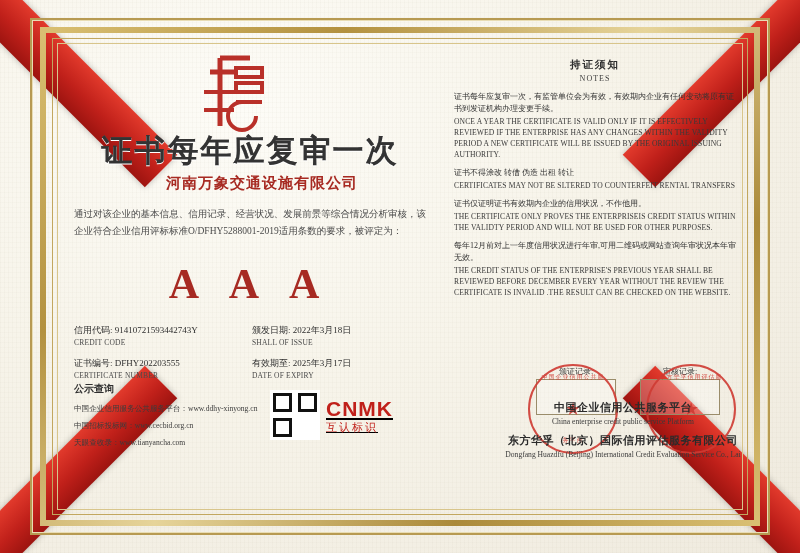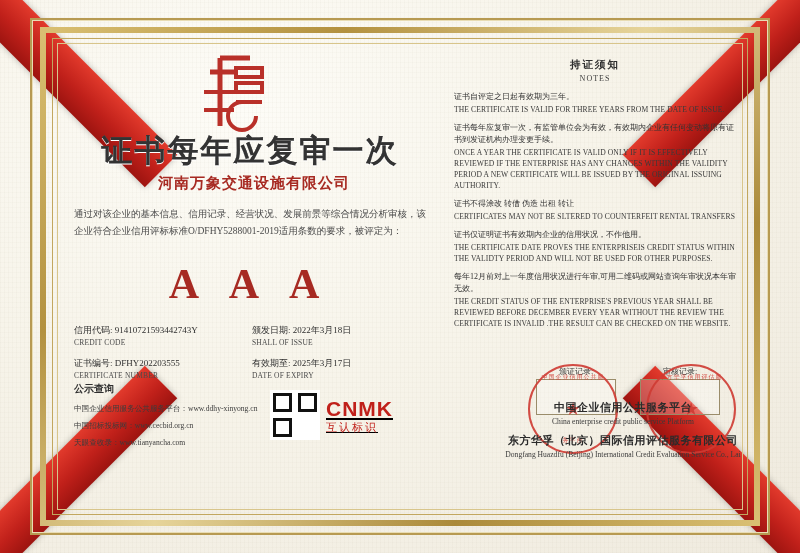--- a/index.html
+++ b/index.html
@@ -98,21 +98,21 @@
     color: #3a3a3a;
     background: linear-gradient(180deg,#6a6a6a 0%, #2f2f2f 60%, #555 100%);
     -webkit-background-clip: text;
     background-clip: text;
     color: #333;
     text-shadow: 0 1px 0 #fff;
   }
 
   .company {
     position: absolute;
-    left: 12px; top: 126px;
+    left: 20px; top: 126px;
     width: 360px;
     text-align: center;
     font-size: 15px;
     font-weight: bold;
     color: #a72a22;
     letter-spacing: 1px;
   }
 
   .desc {
     position: absolute;
@@ -423,34 +423,30 @@
       </div>
     </div>
 
     <div class="notes">
       <div class="notes-head">
         <div class="nh-cn">持证须知</div>
         <div class="nh-en">NOTES</div>
       </div>
 
       <div class="note">
-        <div class="n-cn">证书自评定之日起有效期为三年。</div>
-        <div class="n-en">THE CERTIFICATE IS VALID FOR THREE YEARS FROM THE DATE OF ISSUE.</div>
-      </div>
-      <div class="note">
         <div class="n-cn">证书每年应复审一次，有监管单位会为有效，有效期内企业有任何变动将原有证书到发证机构办理变更手续。</div>
         <div class="n-en">ONCE A YEAR THE CERTIFICATE IS VALID ONLY IF IT IS EFFECTIVELY REVIEWED IF THE ENTERPRISE HAS ANY CHANGES WITHIN THE VALIDITY PERIOD A NEW CERTIFICATE WILL BE ISSUED BY THE ORIGINAL ISSUING AUTHORITY.</div>
       </div>
       <div class="note">
         <div class="n-cn">证书不得涂改 转借 伪造 出租 转让</div>
         <div class="n-en">CERTIFICATES MAY NOT BE SLTERED TO COUNTERFEIT RENTAL TRANSFERS</div>
       </div>
       <div class="note">
         <div class="n-cn">证书仅证明证书有效期内企业的信用状况，不作他用。</div>
-        <div class="n-en">THE CERTIFICATE DATE PROVES THE ENTERPRISEIS CREDIT STATUS WITHIN THE VALIDTY PERIOD AND WILL NOT BE USED FOR OTHER PURPOSES.</div>
+        <div class="n-en">THE CERTIFICATE ONLY PROVES THE ENTERPRISEIS CREDIT STATUS WITHIN THE VALIDTY PERIOD AND WILL NOT BE USED FOR OTHER PURPOSES.</div>
       </div>
       <div class="note">
         <div class="n-cn">每年12月前对上一年度信用状况进行年审,可用二维码或网站查询年审状况本年审无效。</div>
         <div class="n-en">THE CREDIT STATUS OF THE ENTERPRISE'S PREVIOUS YEAR SHALL BE REVIEWED BEFORE DECEMBER EVERY YEAR WITHOUT THE REVIEW THE CERTIFICATE IS INVALID .THE RESULT CAN BE CHECKED ON THE WEBSITE.</div>
       </div>
     </div>
 
     <div class="sigboxes">
       <div class="sigbox">
         <div class="label">颁证记录:</div>

